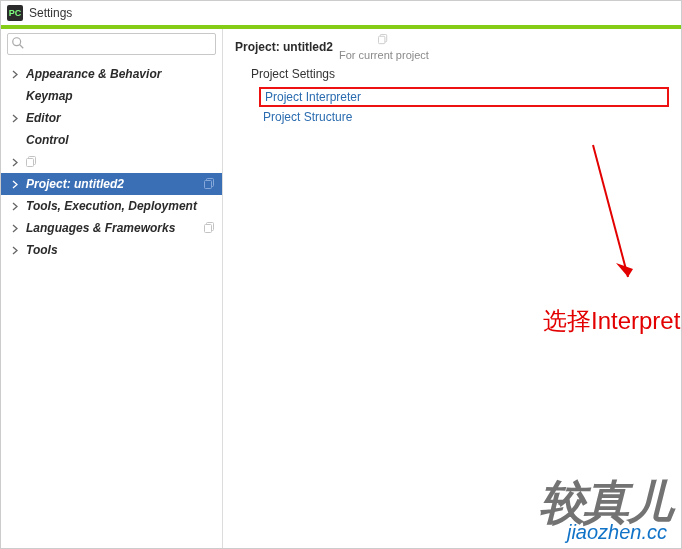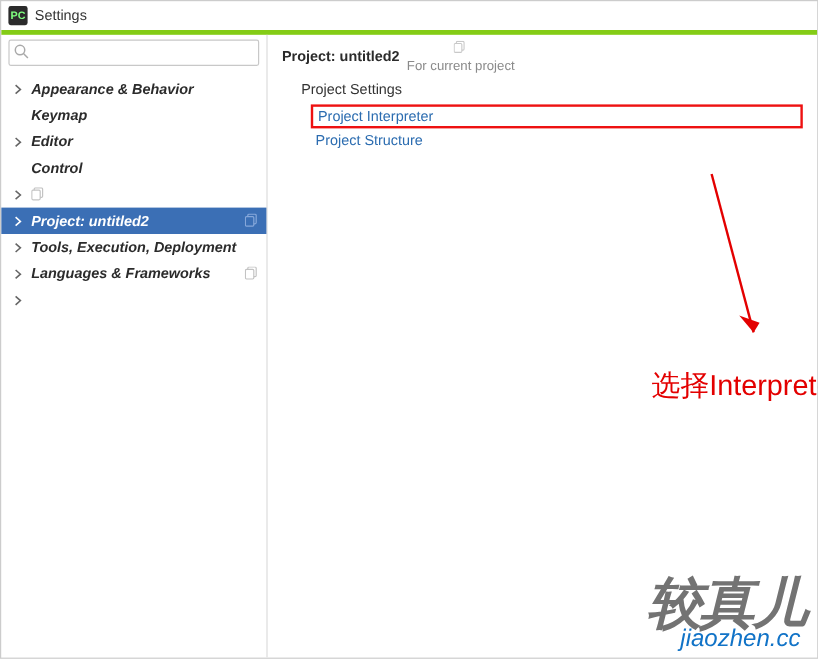--- a/index.html
+++ b/index.html
@@ -228,20 +228,21 @@
           <span class="label">Languages &amp; Frameworks</span>
           <svg class="copy-icon" viewBox="0 0 12 12">
             <rect x="2.5" y="0.5" width="7" height="8" rx="1" fill="none" stroke="#888"></rect>
             <rect x="0.5" y="2.5" width="7" height="8" rx="1" fill="#fff" stroke="#888"></rect>
           </svg>
         </div>
         <div class="tree-item">
           <svg class="chev" viewBox="0 0 9 9">
             <path d="M2 1 L6 4.5 L2 8" fill="none" stroke="#666" stroke-width="1.3"></path>
           </svg>
+          <span class="label">Tools</span>
         </div>
       </div>
   </div>
 
   <div class="content">
     <div class="content-header">
       <span class="pb">Project: untitled2</span>
       <span class="for-current">
         <svg class="copy-icon" viewBox="0 0 12 12">
             <rect x="2.5" y="0.5" width="7" height="8" rx="1" fill="none" stroke="#888"></rect>

